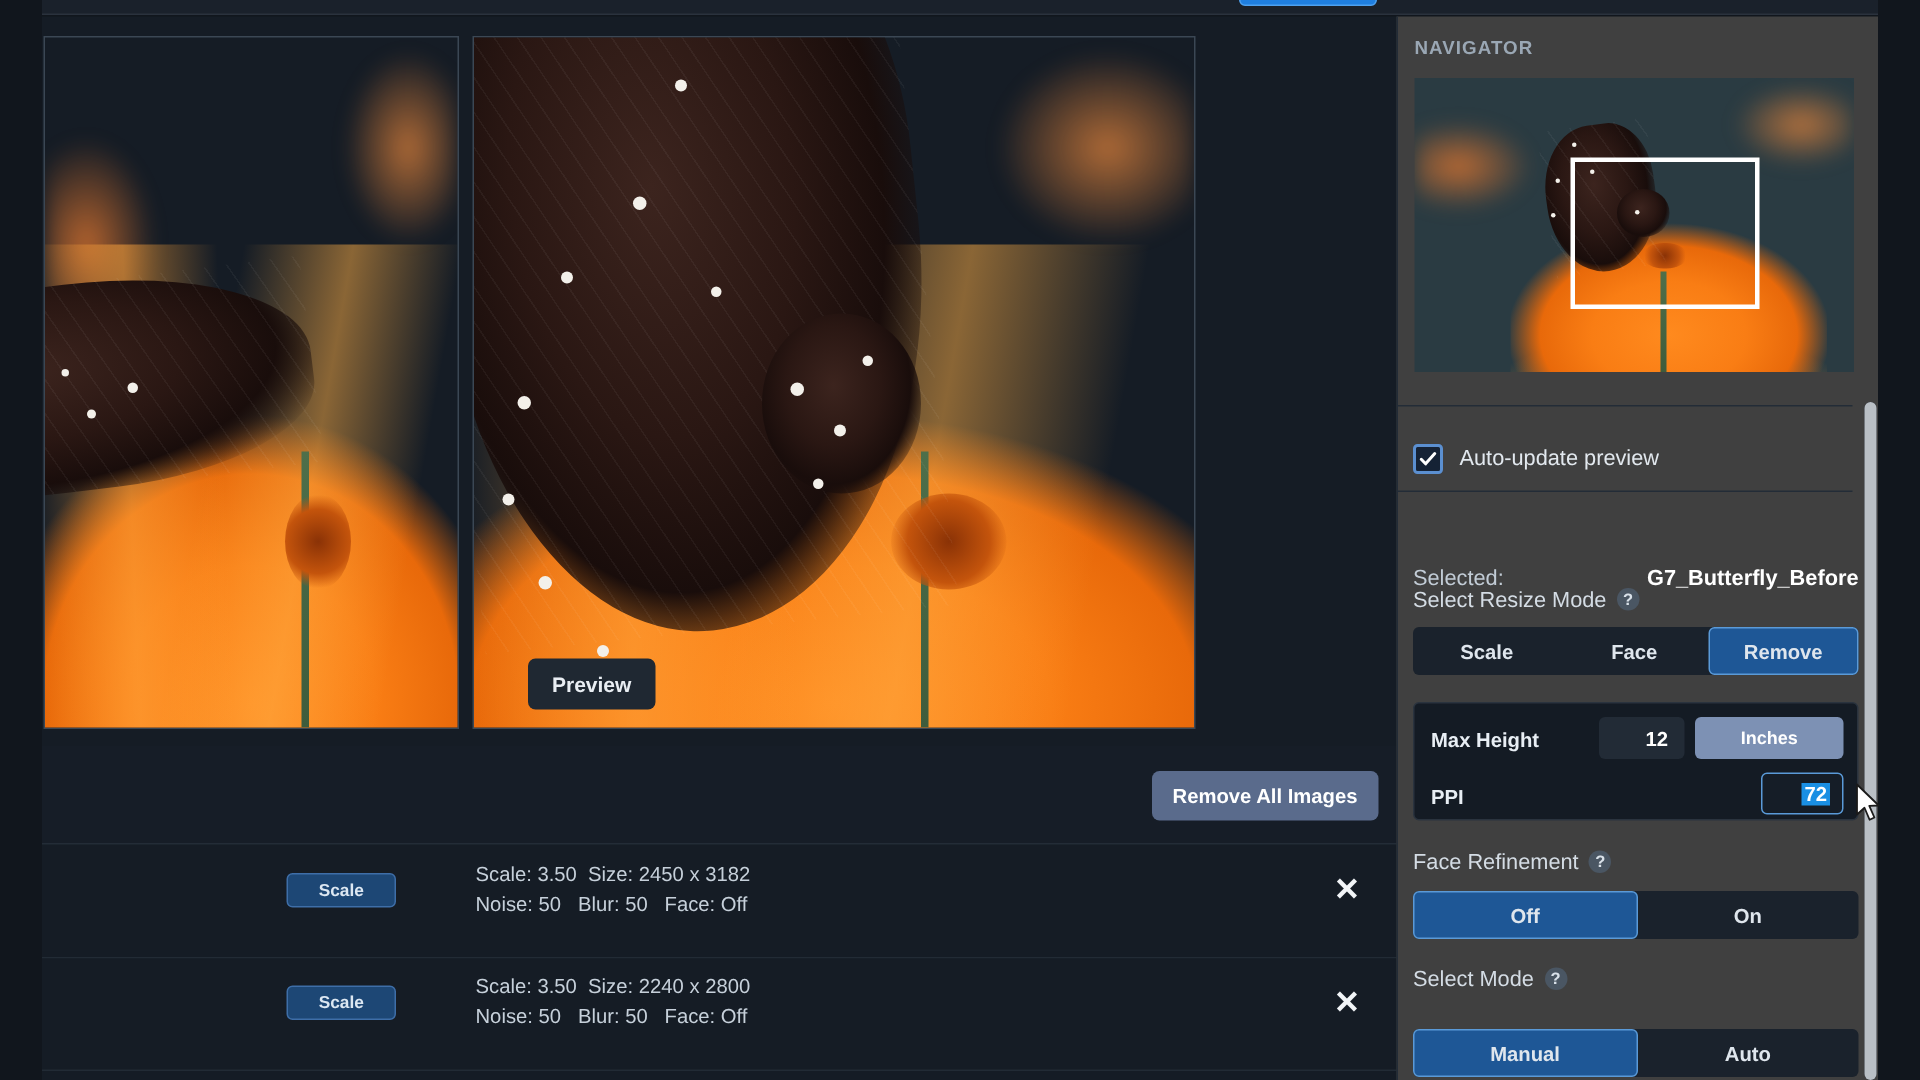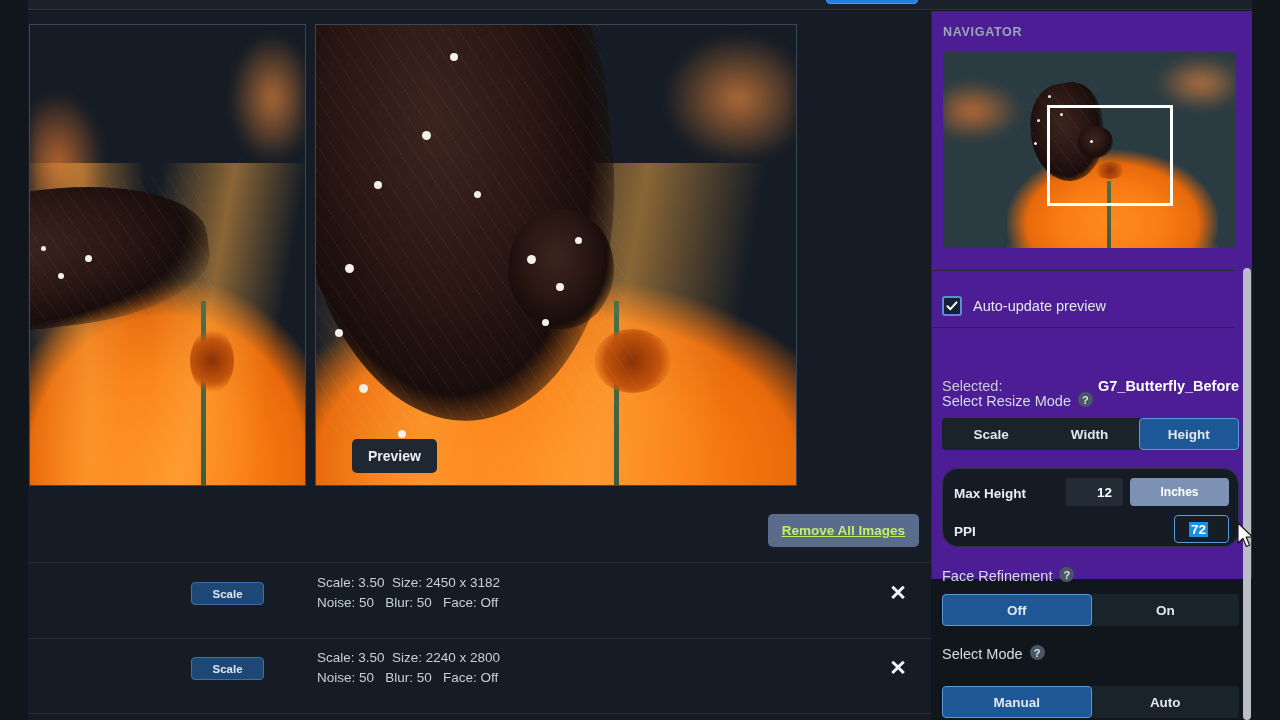--- a/index.html
+++ b/index.html
@@ -115,26 +115,25 @@
   
   .removebar {
     position: absolute; left: 0; top: 486px;
     width: 903px; height: 66px;
     background: #161d27;
     border-bottom: 1px solid #232c37;
   }
   .btn-removeall {
     position: absolute; right: 12px; top: 17px;
     background: #5a6b8c;
-    color: #bef264;
+    color: #ffffff;
     font-size: 13.5px; font-weight: bold;
     border: none; border-radius: 5px;
     padding: 9px 14px;
     cursor: pointer;
-    text-decoration: underline;
   }
 
   
   .queue { position: absolute; left: 0; top: 553px; width: 903px; height: 167px; }
   .q-row {
     position: relative;
     height: 75px;
     border-bottom: 1px solid #222b35;
     background: #151c25;
   }
@@ -158,22 +157,22 @@
     position: absolute; left: 856px; top: 15px;
     width: 28px; height: 28px;
     color: #f2f5f8; font-size: 21px; font-weight: bold;
     display: flex; align-items: center; justify-content: center;
     cursor: pointer;
   }
 
   
   .panel {
     position: absolute; left: 931px; top: 11px;
-    width: 321px; height: 568px;
-    background: #4c1d95;
+    width: 321px; height: 709px;
+    background: #404040;
     border-left: 1px solid #232c37;
   }
   .panel-title {
     position: absolute; left: 11px; top: 14px;
     color: #9aa7b4; font-size: 12.5px; font-weight: bold;
     letter-spacing: 0.7px;
   }
   .nav-thumb {
     position: absolute; left: 11px; top: 41px;
     width: 293px; height: 196px;
@@ -236,21 +235,21 @@
   .seg > div.active {
     background: #1e5796;
     border: 1px solid #5a9ad8;
   }
 
   .group-box {
     position: absolute; left: 10px; top: 198px;
     width: 297px; height: 79px;
     background: #141b24;
     border: 1px solid #2a333e;
-    border-radius: 16px;
+    border-radius: 4px;
   }
   .gb-label { position: absolute; color: #e8eef4; font-size: 13.5px; font-weight: bold; }
   .num-field {
     position: absolute;
     background: #222b36;
     border-radius: 4px;
     color: #ffffff; font-size: 13.5px; font-weight: bold;
     display: flex; align-items: center; justify-content: flex-end;
     padding-right: 11px;
     cursor: text;
@@ -262,21 +261,21 @@
     color: #ffffff; font-size: 12px; font-weight: bold;
     display: flex; align-items: center; justify-content: center;
     cursor: pointer;
   }
   .ppi-field {
     position: absolute;
     background: #151d27;
     border: 1px solid #5a9ad8;
     border-radius: 4px;
     display: flex; align-items: center; justify-content: flex-end;
-    padding-right: 20px;
+    padding-right: 8px;
     cursor: text;
   }
   .ppi-val {
     background: #1a8fe3; color: #ffffff;
     font-size: 13.5px; font-weight: bold;
     padding: 0 2px;
   }
 
   .scrollbar {
     position: absolute; left: 1243px; top: 268px;
@@ -429,22 +428,22 @@
         <span class="sel-key">Selected:</span>
         <span class="sel-val">G7_Butterfly_Before</span>
       </div>
 
       <div class="sec-label" style="left:10px;top:122px;">
         <span>Select Resize Mode</span><span class="help">?</span>
       </div>
 
       <div class="seg" style="top:148px;">
         <div>Scale</div>
-        <div>Width</div>
-        <div class="active">Height</div>
+        <div>Face</div>
+        <div class="active">Remove</div>
       </div>
 
       <div class="group-box">
         <div class="gb-label" style="left:11px;top:17px;">Max Height</div>
         <div class="num-field" style="left:123px;top:9px;width:57px;height:28px;">12</div>
         <div class="unit-btn" style="left:187px;top:9px;width:99px;height:28px;">Inches</div>
 
         <div class="gb-label" style="left:11px;top:55px;">PPI</div>
         <div class="ppi-field" style="left:231px;top:46px;width:55px;height:28px;">
           <span class="ppi-val">72</span>

